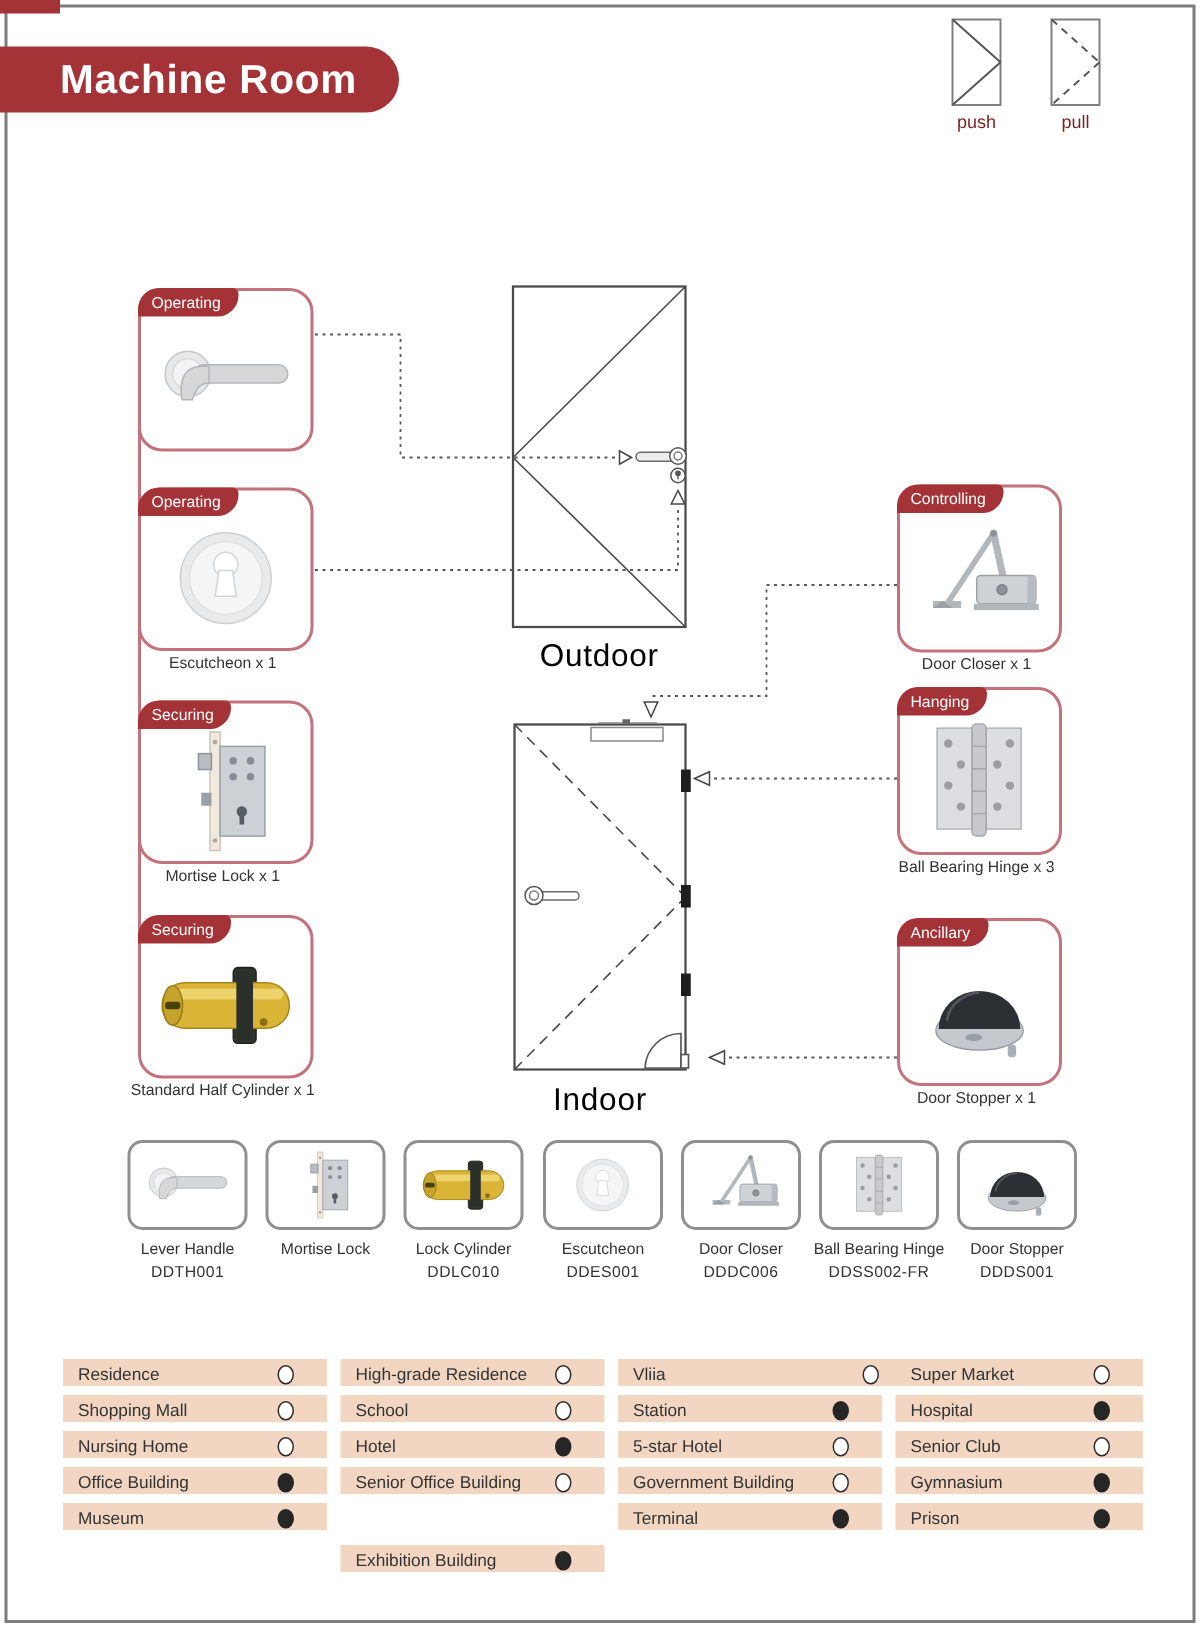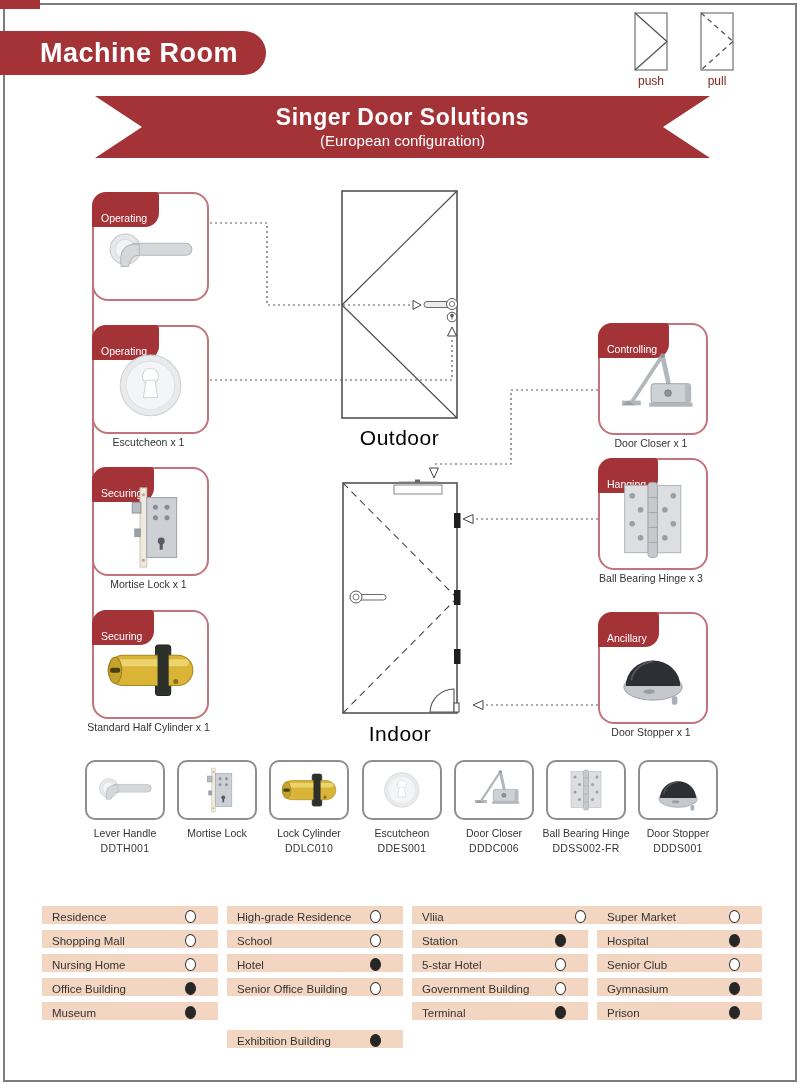--- a/index.html
+++ b/index.html
@@ -17,21 +17,21 @@
   .legend-label{position:absolute;top:62px;width:36px;text-align:center;font-size:12px;color:#7f1d1d;}
   .ribbon{position:absolute;left:95px;top:96px;width:615px;height:62px;background:var(--red);z-index:3;
         clip-path:polygon(0 0,100% 0,calc(100% - 47px) 50%,100% 100%,0 100%,47px 50%);
         text-align:center;color:#fff;}
   .ribbon-title{font-size:23px;font-weight:bold;margin-top:8px;letter-spacing:.5px;}
   .ribbon-subtitle{font-size:15px;margin-top:1px;}
   .diagram-svg{position:absolute;left:0;top:0;width:800px;height:1085px;z-index:1;pointer-events:none;}
   .connector{position:absolute;left:92px;top:245px;width:2px;height:420px;background:var(--card-border);z-index:1;}
   .hcard{position:absolute;background:#fff;border:2px solid var(--card-border);border-radius:16px;z-index:2;}
   .hcard .tag{position:absolute;top:-2px;left:-2px;background:var(--red);color:#fff;font-size:10.5px;
-        padding:20px 12px 3px 9px;border-radius:14px 4px 14px 0;}
+        padding:4px 12px 3px 9px;border-radius:14px 4px 14px 0;}
   .hcard .img{position:absolute;left:6px;right:6px;top:17px;bottom:5px;display:flex;align-items:center;justify-content:center;}
   .hcard .img svg{max-width:100%;max-height:100%;}
   .hcaption{position:absolute;width:160px;text-align:center;font-size:10.5px;color:#333;z-index:2;}
   .door-label{position:absolute;text-align:center;font-size:21px;color:#000000;z-index:2;letter-spacing:.5px;}
   .pitem{position:absolute;top:760px;width:92px;text-align:center;z-index:2;}
   .pbox{width:80px;height:60px;margin:0 auto;border:2px solid #8f8f8f;border-radius:10px;
         display:flex;align-items:center;justify-content:center;background:#fff;box-sizing:border-box;}
   .pbox svg{max-width:64px;max-height:46px;}
   .pname{font-size:10.5px;margin-top:7px;}
   .pcode{font-size:10.5px;margin-top:3px;letter-spacing:.3px;}
@@ -62,24 +62,20 @@
         <line x1="34" y1="29.5" x2="2" y2="58"></line>
         <rect x="68" y="1" width="32" height="57" stroke="#7d7d7d"></rect>
         <line x1="68" y1="1" x2="100" y2="29.5" stroke-dasharray="5 4"></line>
         <line x1="100" y1="29.5" x2="68" y2="58" stroke-dasharray="5 4"></line>
       </g>
     </svg>
     <span class="legend-label" style="left:0px">push</span>
     <span class="legend-label" style="left:66px">pull</span>
   </div>
 
-  <div class="ribbon">
-    <div class="ribbon-title">Singer Door Solutions</div>
-    <div class="ribbon-subtitle">(European configuration)</div>
-  </div>
 
   <svg class="diagram-svg" viewBox="0 0 800 1085">
     <g stroke="#58595b" fill="none" stroke-dasharray="2 3" stroke-width="1.2">
       <polyline points="205,223 267,223 267,305 412,305"></polyline>
       <polyline points="205,380 452,380 452,337"></polyline>
       <polyline points="598,390 511,390 511,464 434,464"></polyline>
       <polyline points="598,519 474,519"></polyline>
       <polyline points="598,705 484,705"></polyline>
     </g>
     <g fill="#ffffff" stroke="#444" stroke-width="1">

